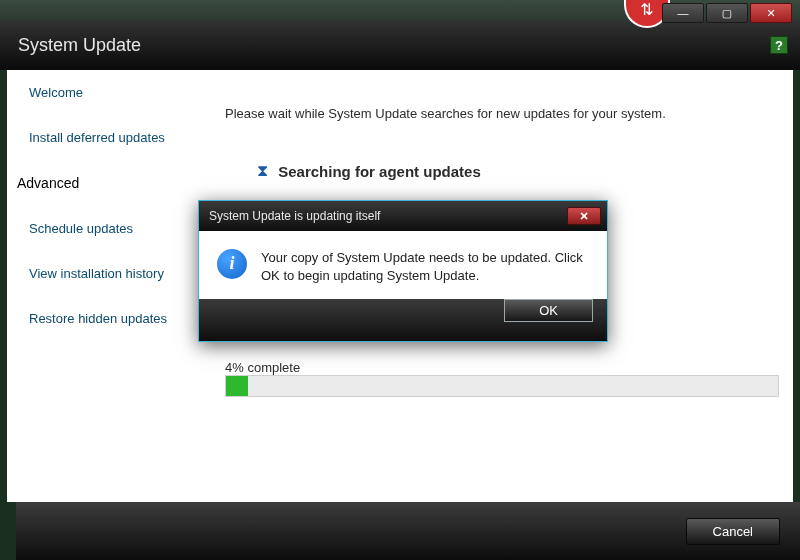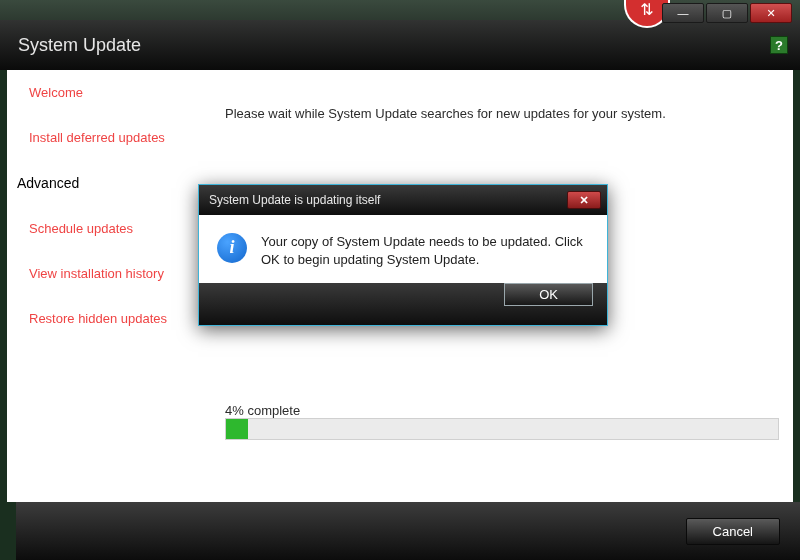--- a/index.html
+++ b/index.html
@@ -81,21 +81,21 @@
       display: flex;
       z-index: 1;
     }
     .sidebar {
       width: 200px;
       background: #fff;
       border-right: none;
     }
     .side-item {
       padding: 15px 12px 15px 22px;
-      color: #ef4444;
+      color: #0c4a6e;
       font-size: 13px;
       background: #fff;
       cursor: pointer;
     }
     .side-item.selected {
       background: linear-gradient(to right, #000 0%, #2a2a2a 80%, #4a4a4a 100%);
       color: #fff;
       position: relative;
     }
     .side-item.selected::before {
@@ -113,21 +113,21 @@
       font-size: 14px;
       font-weight: normal;
     }
     .main {
       flex: 1;
       padding: 36px 14px 20px 18px;
       color: #2c2c2c;
       font-size: 13px;
       position: relative;
     }
-    .main .msg { margin-bottom: 84px; }
+    .main .msg { margin-bottom: 41px; }
     .task-row {
       display: flex;
       align-items: center;
       gap: 10px;
       margin-bottom: 6px;
       padding-left: 32px;
     }
     .hourglass { color: #1c5aa6; font-size: 16px; }
     .task-row .task-label { font-weight: bold; font-size: 15px; }
     .progress-text {
@@ -158,21 +158,21 @@
       background: linear-gradient(to bottom, #5a5a5a 0%, #151515 100%);
       border: 1px solid #0a0a0a;
       color: #fff;
       font-size: 13px;
       padding: 5px 26px;
       border-radius: 2px;
       cursor: pointer;
     }
     .dialog {
       position: absolute;
-      left: 198px; top: 184px;
+      left: 198px; top: 200px;
       width: 410px;
       border: 1px solid #3fb4d8;
       box-shadow: 0 4px 18px rgba(0,0,0,0.6);
       z-index: 100;
       background: #fff;
     }
     .dialog-titlebar {
       height: 30px;
       background: linear-gradient(to bottom, #3a3a3a 0%, #0e0e0e 100%);
       display: flex; align-items: center; justify-content: space-between;

